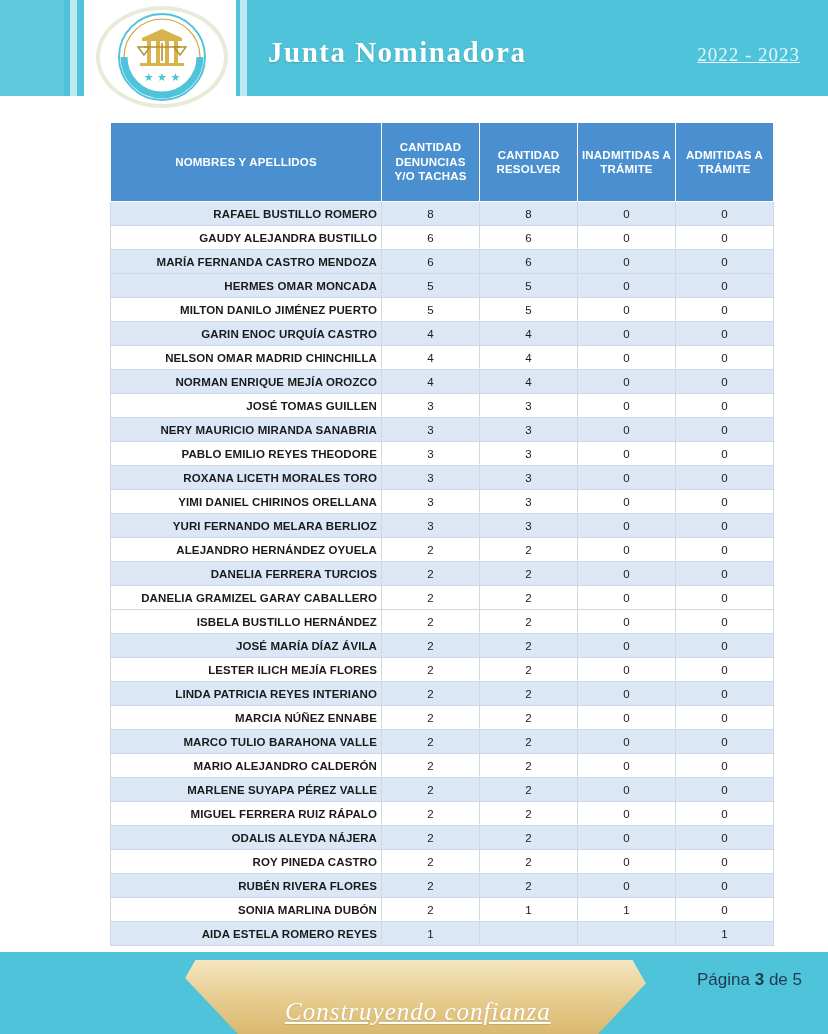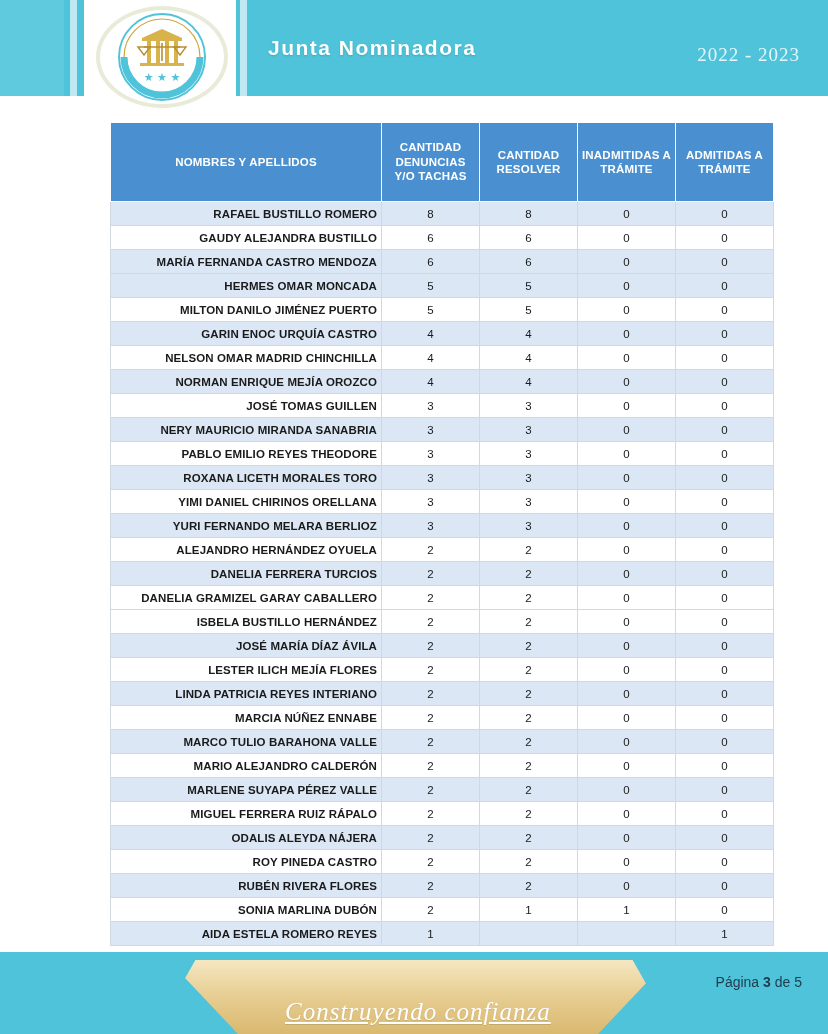--- a/index.html
+++ b/index.html
@@ -79,35 +79,36 @@
     left: 50%;
     top: 50%;
     transform: translate(-50%, -50%);
     width: 112px;
     height: 88px;
   }
   .header-title {
     position: absolute;
     left: 268px;
     top: 36px;
-    font-family: Liberation Sans, sans-serif;
-    font-size: 21px;
+    font-family: Liberation Serif, serif;
+    font-size: 29px;
     font-weight: bold;
     letter-spacing: 1.5px;
     color: #ffffff;
     text-shadow: 0 1px 2px rgba(0,0,0,0.15);
   }
   .header-years {
     position: absolute;
     right: 28px;
     top: 44px;
     font-family: "Liberation Serif", serif;
     font-size: 19px;
     color: #e4f6fa;
     letter-spacing: 1px;
+    text-decoration: underline;
   }
 
   
   .table-wrap {
     position: absolute;
     left: 110px;
     top: 122px;
     width: 640px;
   }
   table.report {
@@ -209,21 +210,21 @@
     font-size: 25px;
     color: #ffffff;
     letter-spacing: 1px;
     text-shadow: 0 1px 1px rgba(0,0,0,0.12);
     text-decoration: underline;
   }
   .footer-page {
     position: absolute;
     right: 26px;
     bottom: 44px;
-    font-size: 14px;
+    font-size: 17px;
     color: #1f3b4d;
   }
   .footer-page b {
     font-weight: bold;
   }
 </style>
 </head>
 <body>
 
 <div class="header">

